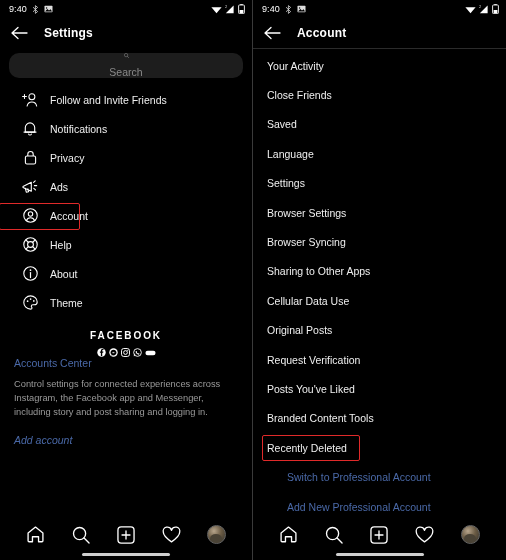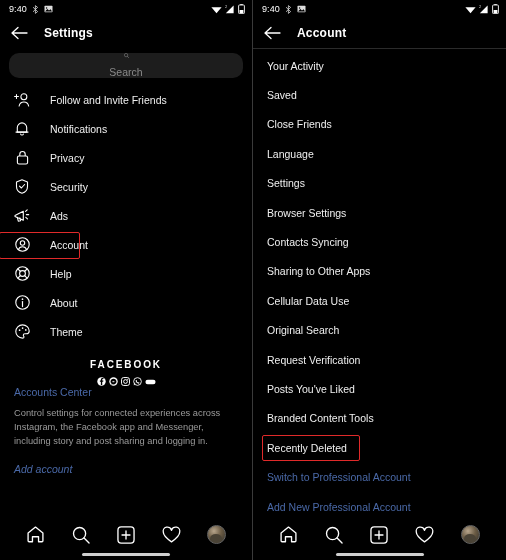--- a/index.html
+++ b/index.html
@@ -42,21 +42,21 @@
   .searchbar {
     height: 25px; background: #1d1d1d; border-radius: 10px;
     display: flex; align-items: center; gap: 8px; padding: 0 11px; flex-direction: column;
   }
   .searchbar .ph { font-size: 10.5px; color: #8a8a8a; }
 
   
   .settings-list { padding-top: 7px; }
   .s-item {
     height: 29px; display: flex; align-items: center;
-    gap: 20px; padding: 0 14px; cursor: pointer;
+    gap: 12px; padding: 0 22px; cursor: pointer;
     position: relative;
   }
   .s-item .lbl { font-size: 10.5px; color: #efefef; }
   .s-ico { width: 16px; height: 16px; display:flex; align-items:center; justify-content:center; flex: 0 0 16px;}
   .s-item.highlight::after {
     content: ""; position: absolute;
     left: -1px; top: 2px; width: 79px; height: 25px;
     border: 1.5px solid #e02a2a; border-radius: 2px;
     pointer-events: none;
   }
@@ -84,21 +84,21 @@
     font-size: 10.5px; color: #4a69a8; cursor: pointer; font-style: italic;
   }
 
   
   .acct-list { padding-top: 2px; }
   .a-item {
     height: 29.4px; display: flex; align-items: center;
     padding: 0 14px; cursor: pointer; position: relative;
   }
   .a-item .lbl { font-size: 10.5px; color: #efefef; }
-  .a-item.link .lbl { color: #4a69a8; }
+  .a-item.link .lbl { color: #4a69a8; margin-left: 20px; }
   .a-item.highlight::after {
     content: ""; position: absolute;
     left: 9px; top: 2px; width: 96px; height: 24px;
     border: 1.5px solid #e02a2a; border-radius: 2px;
     pointer-events: none;
   }
 
   
   .bottomnav {
     position: absolute; left: 0; bottom: 0;
@@ -204,29 +204,20 @@
       <div class="s-item">
         <span class="s-ico">
           <svg width="13" height="15" viewBox="0 0 13 15">
             <rect x="1.4" y="6" width="10.2" height="8" rx="1.6" fill="none" stroke="#fff" stroke-width="1.1"></rect>
             <path d="M3.8 6V4.2a2.7 2.7 0 015.4 0V6" fill="none" stroke="#fff" stroke-width="1.1"></path>
           </svg>
         </span>
         <span class="lbl">Privacy</span>
       </div>
 
-      <div class="s-item">
-        <span class="s-ico">
-          <svg width="14" height="15" viewBox="0 0 14 15">
-            <path d="M7 0.8l5.5 2.1v4.6c0 3.7-2.4 5.8-5.5 6.7-3.1-0.9-5.5-3-5.5-6.7V2.9z" fill="none" stroke="#fff" stroke-width="1.1" stroke-linejoin="round"></path>
-            <path d="M4.5 7.1l1.9 1.9 3.2-3.5" fill="none" stroke="#fff" stroke-width="1.1" stroke-linecap="round" stroke-linejoin="round"></path>
-          </svg>
-        </span>
-        <span class="lbl">Security</span>
-      </div>
 
       <div class="s-item">
         <span class="s-ico">
           <svg width="16" height="14" viewBox="0 0 16 14">
             <path d="M1 6.4l8.3-4.2v9.1L1 7.4z" fill="none" stroke="#fff" stroke-width="1.1" stroke-linejoin="round"></path>
             <path d="M3.2 7.8l1.1 4.4 2.3-0.5-0.9-3.4" fill="none" stroke="#fff" stroke-width="1.1" stroke-linejoin="round"></path>
             <path d="M11.6 2.4l1.6-1.5M12.4 5.6h2.3M11.8 8.4l1.7 1.5" stroke="#fff" stroke-width="1.1" stroke-linecap="round"></path>
           </svg>
         </span>
         <span class="lbl">Ads</span>
@@ -379,45 +370,45 @@
       </div>
       <div class="title">Account</div>
     </div>
     <div class="divider-line"></div>
 
     <div class="acct-list">
       <div class="a-item">
         <span class="lbl">Your Activity</span>
       </div>
       <div class="a-item">
+        <span class="lbl">Close Friends</span>
+      </div>
+      <div class="a-item">
         <span class="lbl">Saved</span>
       </div>
       <div class="a-item">
-        <span class="lbl">Close Friends</span>
-      </div>
-      <div class="a-item">
         <span class="lbl">Language</span>
       </div>
       <div class="a-item">
         <span class="lbl">Settings</span>
       </div>
       <div class="a-item">
         <span class="lbl">Browser Settings</span>
       </div>
       <div class="a-item">
-        <span class="lbl">Contacts Syncing</span>
+        <span class="lbl">Browser Syncing</span>
       </div>
       <div class="a-item">
         <span class="lbl">Sharing to Other Apps</span>
       </div>
       <div class="a-item">
         <span class="lbl">Cellular Data Use</span>
       </div>
       <div class="a-item">
-        <span class="lbl">Original Search</span>
+        <span class="lbl">Original Posts</span>
       </div>
       <div class="a-item">
         <span class="lbl">Request Verification</span>
       </div>
       <div class="a-item">
         <span class="lbl">Posts You've Liked</span>
       </div>
       <div class="a-item">
         <span class="lbl">Branded Content Tools</span>
       </div>

